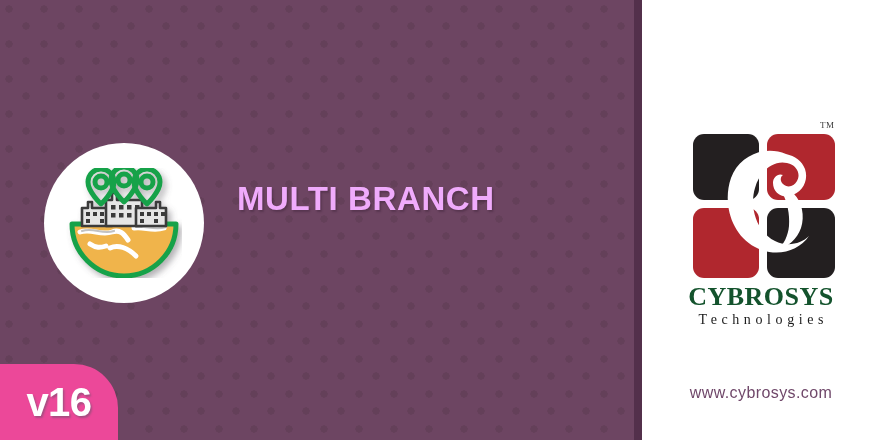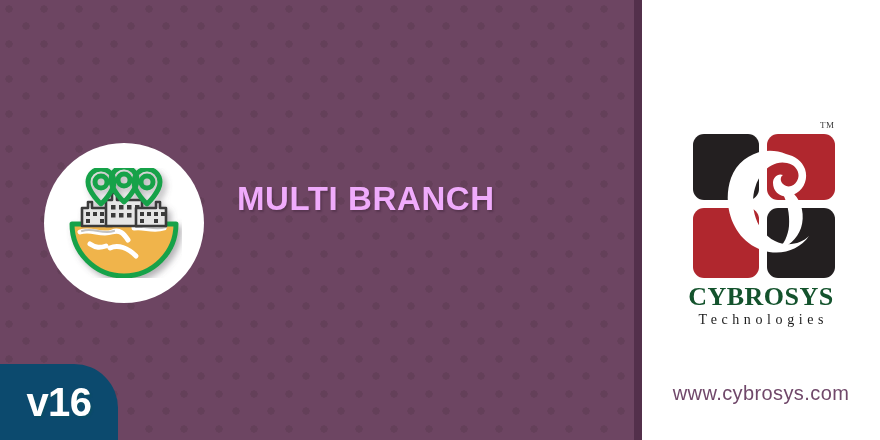--- a/index.html
+++ b/index.html
@@ -89,21 +89,21 @@
     white-space: nowrap;
   }
 
   
   #version-badge {
     position: absolute;
     left: 0;
     top: 364px;
     width: 118px;
     height: 76px;
-    background-color: #0c4a6e;
+    background-color: #ec4899;
     border-top-right-radius: 44px;
   }
   #version-label {
     position: absolute;
     left: 0;
     top: 14px;
     width: 118px;
     text-align: center;
     font-family: "Liberation Sans", sans-serif;
     font-weight: bold;
@@ -175,21 +175,21 @@
     text-indent: 4.6px;
   }
 
   #brand-url {
     position: absolute;
     left: 0;
     top: 383px;
     width: 238px;
     text-align: center;
     font-family: "Liberation Sans", sans-serif;
-    font-size: 20px;
+    font-size: 16px;
     line-height: 20px;
     color: #70486A;
     letter-spacing: 0.4px;
   }
 </style>
 </head>
 <body>
 
 <div id="banner">
 

